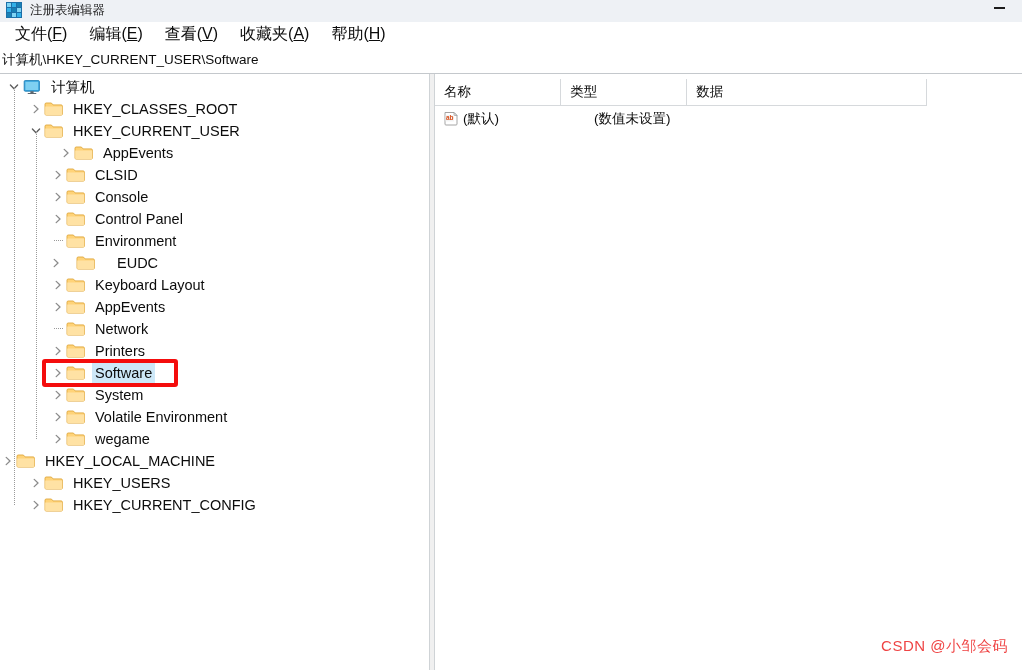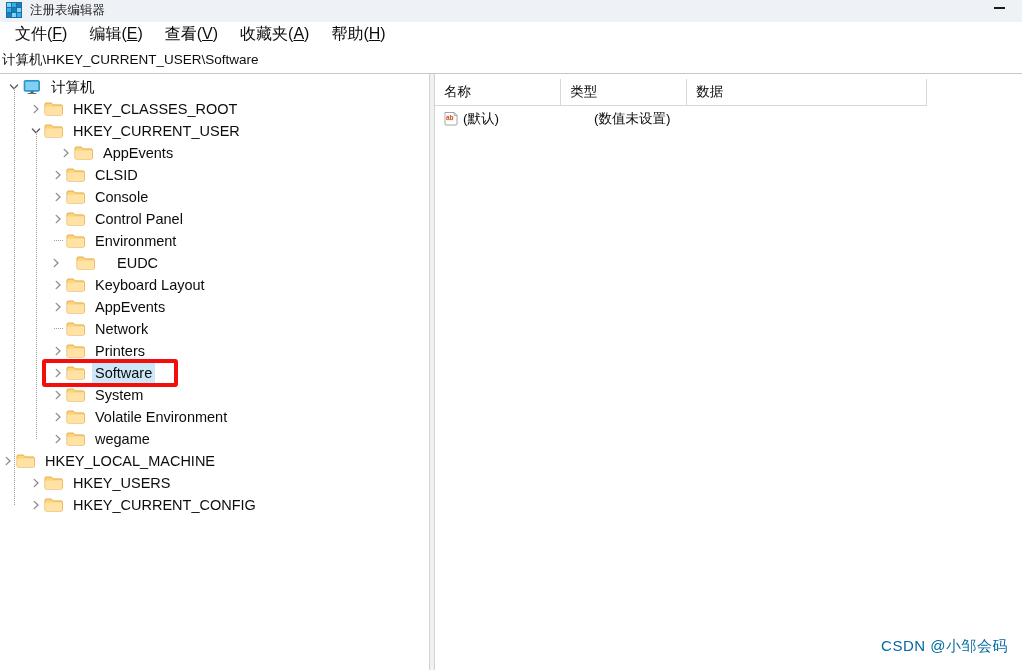--- a/index.html
+++ b/index.html
@@ -226,21 +226,21 @@
     margin-right: 4px;
     margin-left: -1px;
   }
   .ab-icon svg { display: block; }
 
   
   .watermark {
     position: absolute;
     right: 14px; bottom: 14px;
     font-size: 15px;
-    color: #0369a1;
+    color: #ef4444;
     white-space: nowrap;
     letter-spacing: 0.5px;
   }
 </style>
 </head>
 <body>
 
 <div id="app">
 
   <div class="titlebar">

